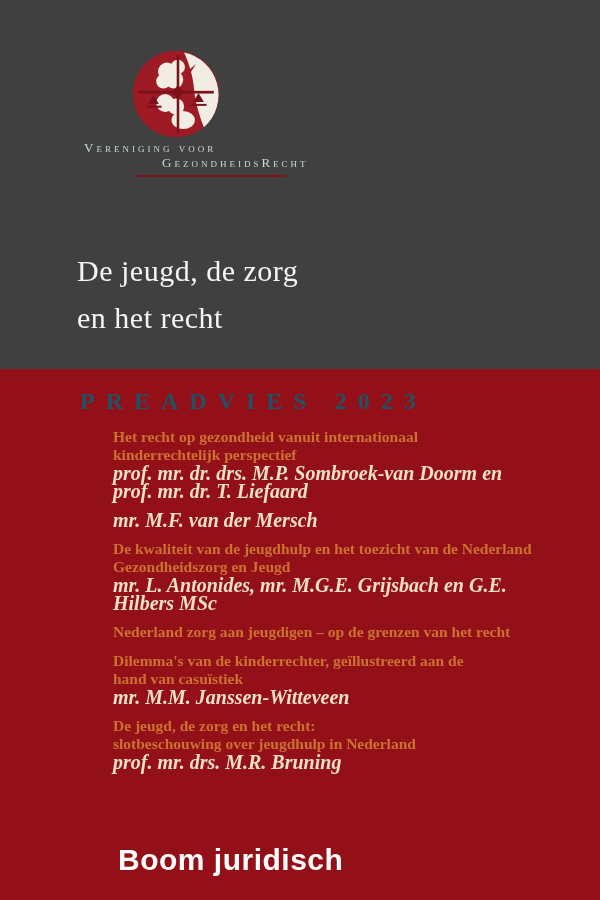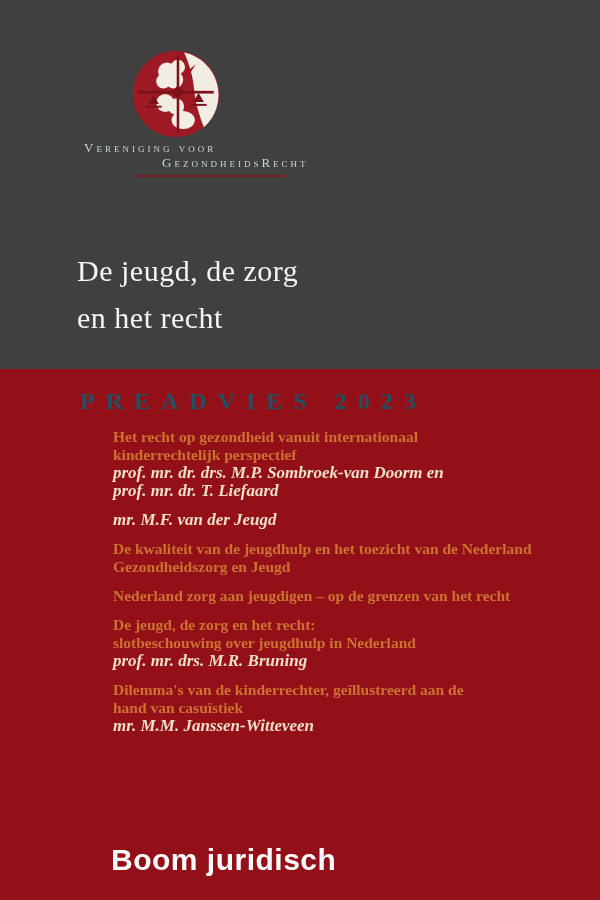--- a/index.html
+++ b/index.html
@@ -32,25 +32,25 @@
     position:absolute; left:80px; top:388px;
     color:#1d5365; font-weight:bold; font-size:24px; letter-spacing:11px;
   }
   .chapter-list { position:absolute; left:113px; top:428px; width:450px; }
   .chapter-entry { margin-bottom:11px; }
   .chapter-title {
     color:#cc7231; font-weight:bold; font-size:15.5px; line-height:18px;
     white-space:pre-line;
   }
   .chapter-authors {
-    color:#eee0c8; font-weight:bold; font-style:italic; font-size:17px;
+    color:#eee0c8; font-weight:bold; font-style:italic; font-size:20px;
     line-height:18px; white-space:pre-line;
   }
   .publisher-logo {
-    position:absolute; left:111px; top:843px;
+    position:absolute; left:118px; top:843px;
     color:#fdfdfd; font-family:"Liberation Sans", sans-serif;
     font-weight:bold; font-size:30px; letter-spacing:0.5px;text-align:right;
   }
 </style>
 </head>
 <body>
 
 <div class="cover">
 
   <div class="teal-panel">
@@ -97,39 +97,40 @@
   <div class="chapter-list">
 
       <div class="chapter-entry">
         <div class="chapter-title">Het recht op gezondheid vanuit internationaal
 kinderrechtelijk perspectief</div>
         <div class="chapter-authors">prof. mr. dr. drs. M.P. Sombroek-van Doorm en
 prof. mr. dr. T. Liefaard</div>
       </div>
 
       <div class="chapter-entry">
-        <div class="chapter-authors">mr. M.F. van der Jeugd</div>
+        <div class="chapter-authors">mr. M.F. van der Mersch</div>
       </div>
 
       <div class="chapter-entry">
         <div class="chapter-title">De kwaliteit van de jeugdhulp en het toezicht van de Nederland
 Gezondheidszorg en Jeugd</div>
+        <div class="chapter-authors">mr. L. Antonides, mr. M.G.E. Grijsbach en G.E. Hilbers MSc</div>
       </div>
 
       <div class="chapter-entry">
         <div class="chapter-title">Nederland zorg aan jeugdigen – op de grenzen van het recht</div>
       </div>
 
       <div class="chapter-entry">
+        <div class="chapter-title">Dilemma's van de kinderrechter, geïllustreerd aan de
+hand van casuïstiek</div>
+        <div class="chapter-authors">mr. M.M. Janssen-Witteveen</div>
+      </div>
+
+      <div class="chapter-entry">
         <div class="chapter-title">De jeugd, de zorg en het recht:
 slotbeschouwing over jeugdhulp in Nederland</div>
         <div class="chapter-authors">prof. mr. drs. M.R. Bruning</div>
-      </div>
-
-      <div class="chapter-entry">
-        <div class="chapter-title">Dilemma's van de kinderrechter, geïllustreerd aan de
-hand van casuïstiek</div>
-        <div class="chapter-authors">mr. M.M. Janssen-Witteveen</div>
       </div>
     </div>
 
   <div class="publisher-logo">Boom juridisch</div>
 </div>
 
 </body></html>

